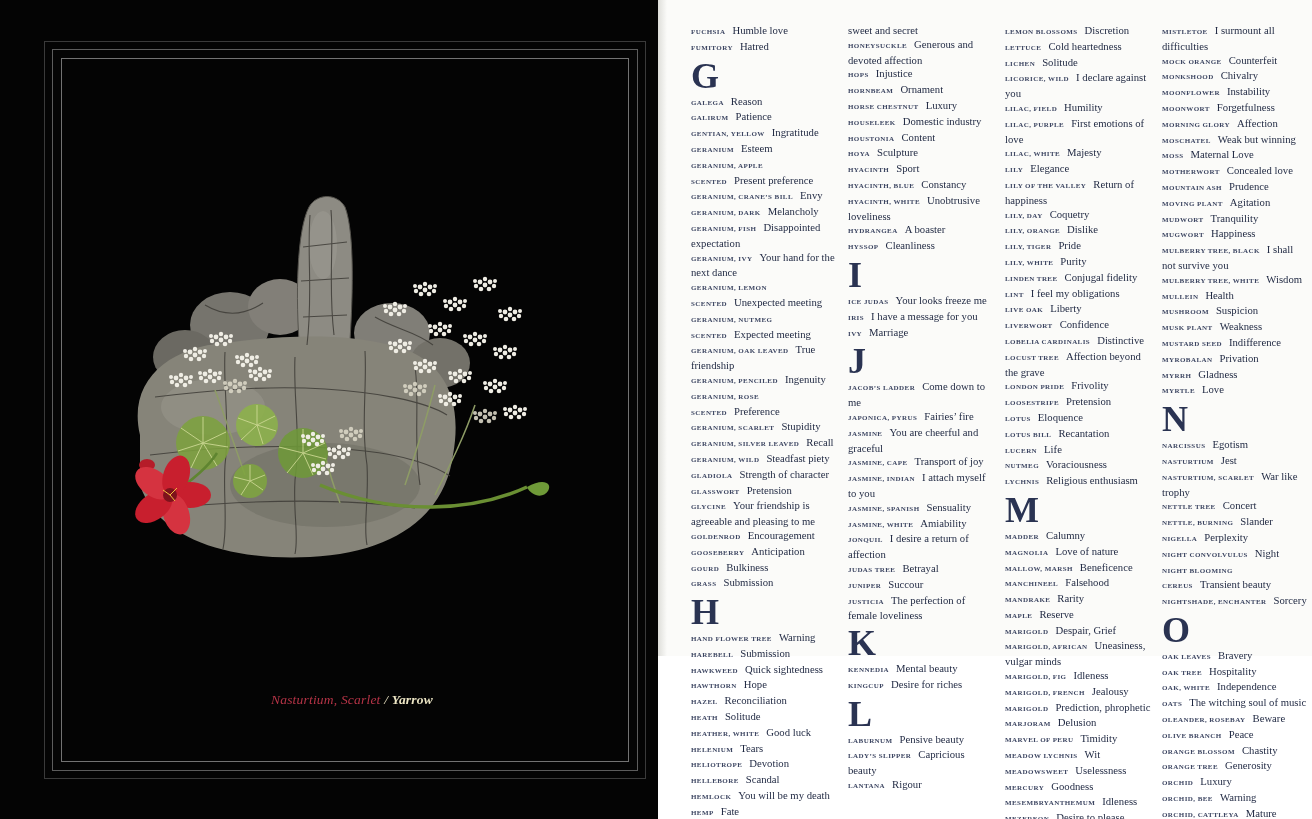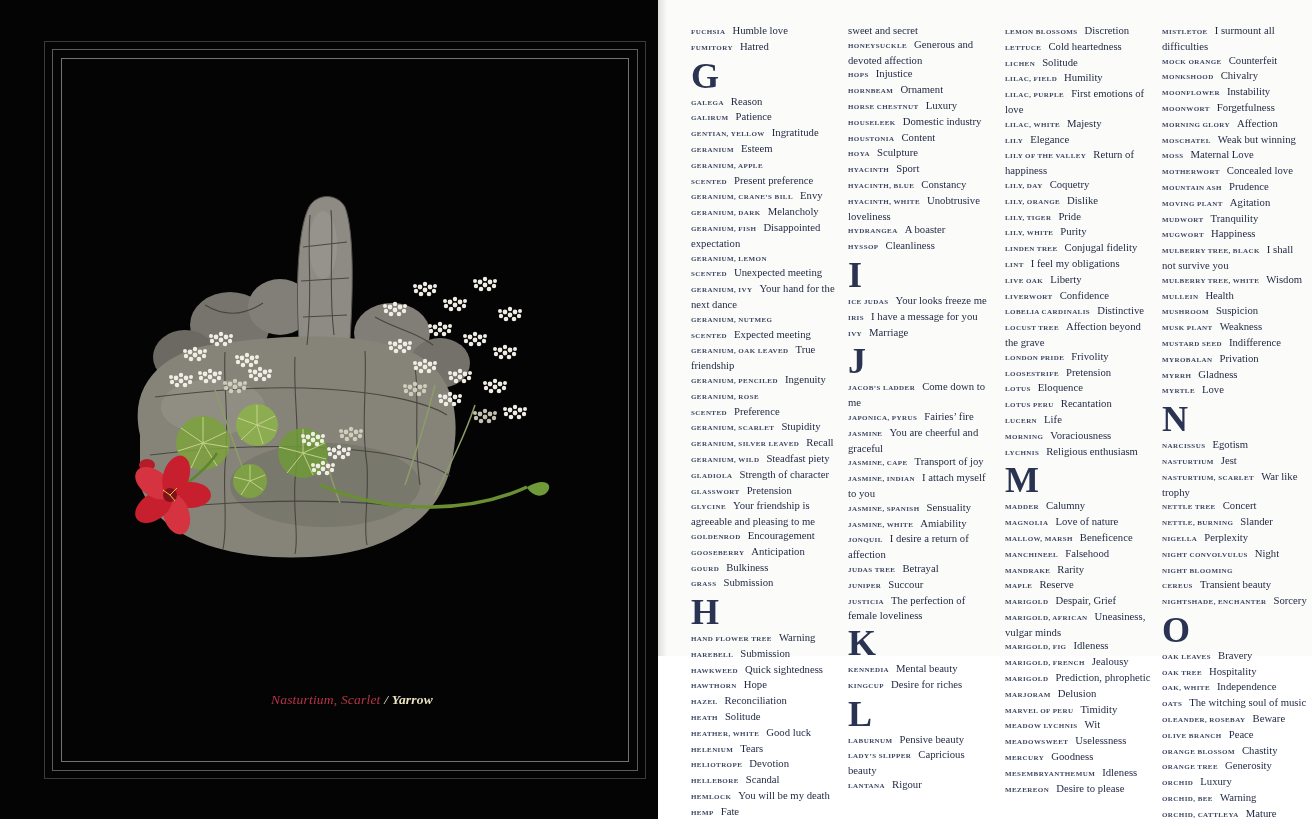--- a/index.html
+++ b/index.html
@@ -168,22 +168,22 @@
           <div class="entry"><span class="term">FUMITORY</span><span class="meaning">Hatred</span></div>
           <div class="letter">G</div>
           <div class="entry"><span class="term">GALEGA</span><span class="meaning">Reason</span></div>
           <div class="entry"><span class="term">GALIRUM</span><span class="meaning">Patience</span></div>
           <div class="entry"><span class="term">GENTIAN, YELLOW</span><span class="meaning">Ingratitude</span></div>
           <div class="entry"><span class="term">GERANIUM</span><span class="meaning">Esteem</span></div>
           <div class="entry"><span class="term">GERANIUM, APPLE SCENTED</span><span class="meaning">Present preference</span></div>
           <div class="entry"><span class="term">GERANIUM, CRANE’S BILL</span><span class="meaning">Envy</span></div>
           <div class="entry"><span class="term">GERANIUM, DARK</span><span class="meaning">Melancholy</span></div>
           <div class="entry"><span class="term">GERANIUM, FISH</span><span class="meaning">Disappointed expectation</span></div>
+          <div class="entry"><span class="term">GERANIUM, IVY</span><span class="meaning">Your hand for the next dance</span></div>
           <div class="entry"><span class="term">GERANIUM, LEMON SCENTED</span><span class="meaning">Unexpected meeting</span></div>
-          <div class="entry"><span class="term">GERANIUM, IVY</span><span class="meaning">Your hand for the next dance</span></div>
           <div class="entry"><span class="term">GERANIUM, NUTMEG SCENTED</span><span class="meaning">Expected meeting</span></div>
           <div class="entry"><span class="term">GERANIUM, OAK LEAVED</span><span class="meaning">True friendship</span></div>
           <div class="entry"><span class="term">GERANIUM, PENCILED</span><span class="meaning">Ingenuity</span></div>
           <div class="entry"><span class="term">GERANIUM, ROSE SCENTED</span><span class="meaning">Preference</span></div>
           <div class="entry"><span class="term">GERANIUM, SCARLET</span><span class="meaning">Stupidity</span></div>
           <div class="entry"><span class="term">GERANIUM, SILVER LEAVED</span><span class="meaning">Recall</span></div>
           <div class="entry"><span class="term">GERANIUM, WILD</span><span class="meaning">Steadfast piety</span></div>
           <div class="entry"><span class="term">GLADIOLA</span><span class="meaning">Strength of character</span></div>
           <div class="entry"><span class="term">GLASSWORT</span><span class="meaning">Pretension</span></div>
           <div class="entry"><span class="term">GLYCINE</span><span class="meaning">Your friendship is agreeable and pleasing to me</span></div>
@@ -240,41 +240,42 @@
           <div class="entry"><span class="term">KINGCUP</span><span class="meaning">Desire for riches</span></div>
           <div class="letter">L</div>
           <div class="entry"><span class="term">LABURNUM</span><span class="meaning">Pensive beauty</span></div>
           <div class="entry"><span class="term">LADY’S SLIPPER</span><span class="meaning">Capricious beauty</span></div>
           <div class="entry"><span class="term">LANTANA</span><span class="meaning">Rigour</span></div>
         </div>
         <div class="col">
           <div class="entry"><span class="term">LEMON BLOSSOMS</span><span class="meaning">Discretion</span></div>
           <div class="entry"><span class="term">LETTUCE</span><span class="meaning">Cold heartedness</span></div>
           <div class="entry"><span class="term">LICHEN</span><span class="meaning">Solitude</span></div>
+          <div class="entry"><span class="term">LICORICE, WILD</span><span class="meaning">I declare against you</span></div>
           <div class="entry"><span class="term">LILAC, FIELD</span><span class="meaning">Humility</span></div>
           <div class="entry"><span class="term">LILAC, PURPLE</span><span class="meaning">First emotions of love</span></div>
           <div class="entry"><span class="term">LILAC, WHITE</span><span class="meaning">Majesty</span></div>
           <div class="entry"><span class="term">LILY</span><span class="meaning">Elegance</span></div>
           <div class="entry"><span class="term">LILY OF THE VALLEY</span><span class="meaning">Return of happiness</span></div>
           <div class="entry"><span class="term">LILY, DAY</span><span class="meaning">Coquetry</span></div>
           <div class="entry"><span class="term">LILY, ORANGE</span><span class="meaning">Dislike</span></div>
           <div class="entry"><span class="term">LILY, TIGER</span><span class="meaning">Pride</span></div>
           <div class="entry"><span class="term">LILY, WHITE</span><span class="meaning">Purity</span></div>
           <div class="entry"><span class="term">LINDEN TREE</span><span class="meaning">Conjugal fidelity</span></div>
           <div class="entry"><span class="term">LINT</span><span class="meaning">I feel my obligations</span></div>
           <div class="entry"><span class="term">LIVE OAK</span><span class="meaning">Liberty</span></div>
           <div class="entry"><span class="term">LIVERWORT</span><span class="meaning">Confidence</span></div>
           <div class="entry"><span class="term">LOBELIA CARDINALIS</span><span class="meaning">Distinctive</span></div>
           <div class="entry"><span class="term">LOCUST TREE</span><span class="meaning">Affection beyond the grave</span></div>
           <div class="entry"><span class="term">LONDON PRIDE</span><span class="meaning">Frivolity</span></div>
           <div class="entry"><span class="term">LOOSESTRIFE</span><span class="meaning">Pretension</span></div>
           <div class="entry"><span class="term">LOTUS</span><span class="meaning">Eloquence</span></div>
-          <div class="entry"><span class="term">LOTUS PERU</span><span class="meaning">Recantation</span></div>
+          <div class="entry"><span class="term">LOTUS BILL</span><span class="meaning">Recantation</span></div>
           <div class="entry"><span class="term">LUCERN</span><span class="meaning">Life</span></div>
-          <div class="entry"><span class="term">MORNING</span><span class="meaning">Voraciousness</span></div>
+          <div class="entry"><span class="term">NUTMEG</span><span class="meaning">Voraciousness</span></div>
           <div class="entry"><span class="term">LYCHNIS</span><span class="meaning">Religious enthusiasm</span></div>
           <div class="letter">M</div>
           <div class="entry"><span class="term">MADDER</span><span class="meaning">Calumny</span></div>
           <div class="entry"><span class="term">MAGNOLIA</span><span class="meaning">Love of nature</span></div>
           <div class="entry"><span class="term">MALLOW, MARSH</span><span class="meaning">Beneficence</span></div>
           <div class="entry"><span class="term">MANCHINEEL</span><span class="meaning">Falsehood</span></div>
           <div class="entry"><span class="term">MANDRAKE</span><span class="meaning">Rarity</span></div>
           <div class="entry"><span class="term">MAPLE</span><span class="meaning">Reserve</span></div>
           <div class="entry"><span class="term">MARIGOLD</span><span class="meaning">Despair, Grief</span></div>
           <div class="entry"><span class="term">MARIGOLD, AFRICAN</span><span class="meaning">Uneasiness, vulgar minds</span></div>

